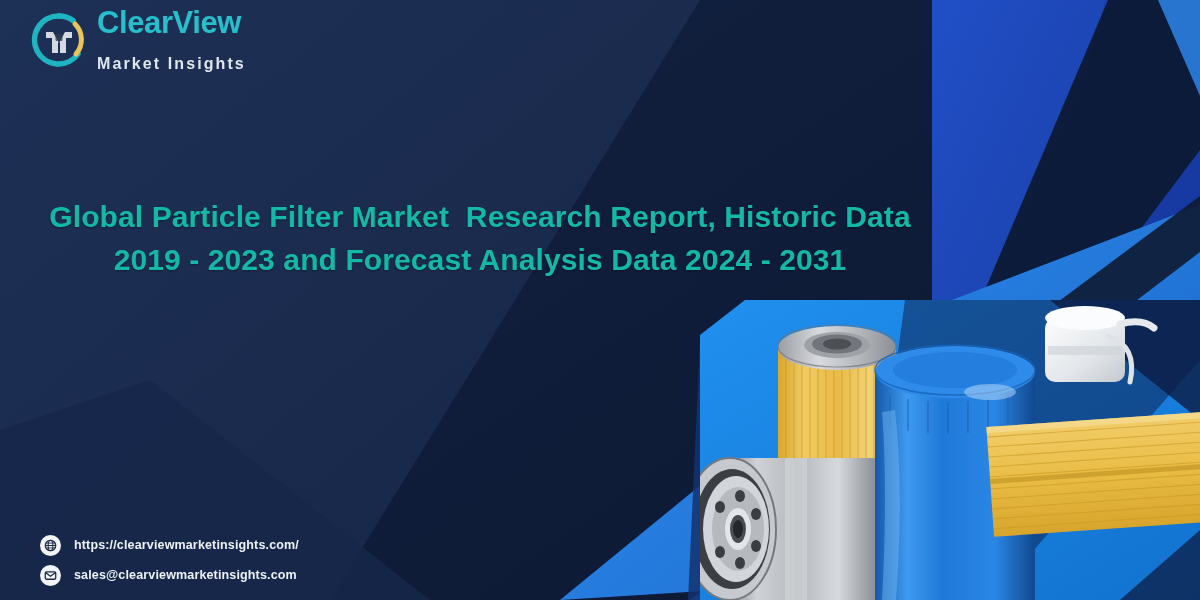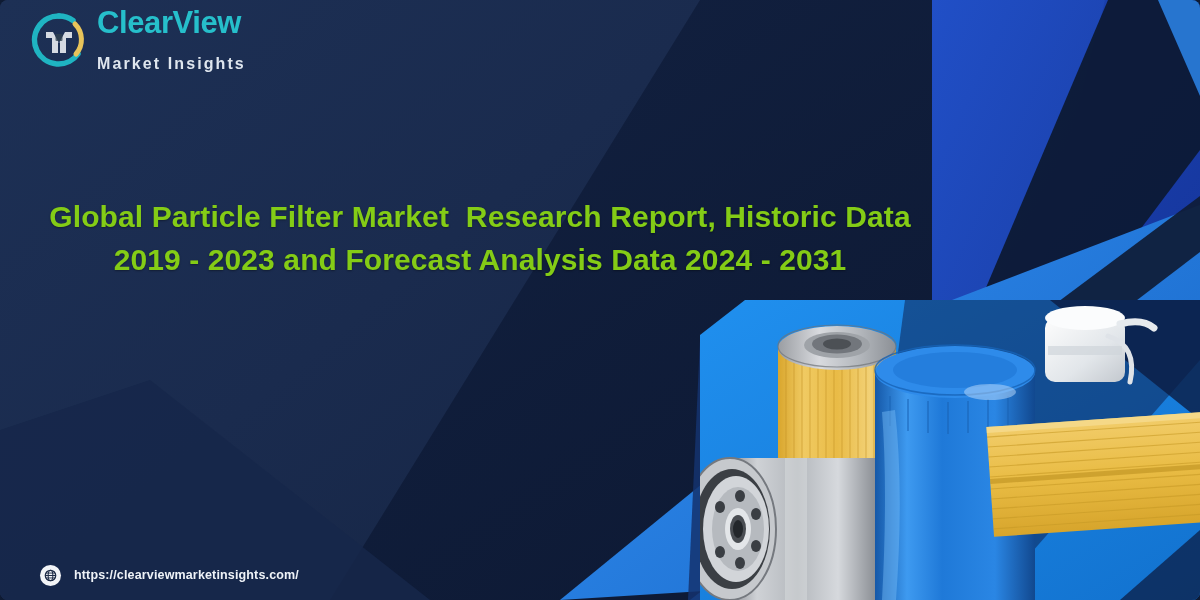--- a/index.html
+++ b/index.html
@@ -11,21 +11,20 @@
   * { box-sizing: border-box; }
 
   .banner {
     position: relative;
     width: 1200px;
     height: 600px;
     overflow: hidden;
     background: #1b2c4f;
     font-family: "Liberation Sans", "DejaVu Sans", sans-serif;
     user-select: none;
-    border-radius: 8px;
   }
 
   
   .bg { position: absolute; inset: 0; overflow: hidden; }
   .bg svg { display: block; width: 1200px; height: 600px; }
 
   
   .photo {
     position: absolute;
     left: 690px;
@@ -66,21 +65,21 @@
     white-space: nowrap;
     margin-top: 17px;
   }
 
   
   .headline {
     position: absolute;
     left: 30px;
     top: 196px;
     width: 900px;
-    color: #84cc16;
+    color: #14b8a6;
     font-size: 30px;
     font-weight: bold;
     line-height: 1.42;
     text-align: center;
     letter-spacing: 0.1px;
     white-space: pre-wrap;
     text-shadow: 0 1px 2px rgba(0,0,0,.35);
   }
 
   
@@ -357,16 +356,25 @@
           <circle cx="8" cy="8" r="6.4" fill="none" stroke="#1d2b46" stroke-width="1.6"></circle>
           <ellipse cx="8" cy="8" rx="2.9" ry="6.4" fill="none" stroke="#1d2b46" stroke-width="1.3"></ellipse>
           <line x1="1.6" y1="8" x2="14.4" y2="8" stroke="#1d2b46" stroke-width="1.3"></line>
           <line x1="2.6" y1="5" x2="13.4" y2="5" stroke="#1d2b46" stroke-width="1.1"></line>
           <line x1="2.6" y1="11" x2="13.4" y2="11" stroke="#1d2b46" stroke-width="1.1"></line>
         </svg>
       </span>
       <span class="contact-text">https://clearviewmarketinsights.com/</span>
     </div>
 
+    <div class="contact-row">
+      <span class="contact-ico">
+        <svg width="13" height="13" viewBox="0 0 16 16" aria-hidden="true">
+          <rect x="1.6" y="3.6" width="12.8" height="9" rx="1.4" fill="none" stroke="#1d2b46" stroke-width="1.6"></rect>
+          <path d="M2.2 4.6 L8 9 L13.8 4.6" fill="none" stroke="#1d2b46" stroke-width="1.5" stroke-linecap="round" stroke-linejoin="round"></path>
+        </svg>
+      </span>
+      <span class="contact-text">sales@clearviewmarketinsights.com</span>
+    </div>
 
   </div>
 
 </div>
 
 </body></html>

